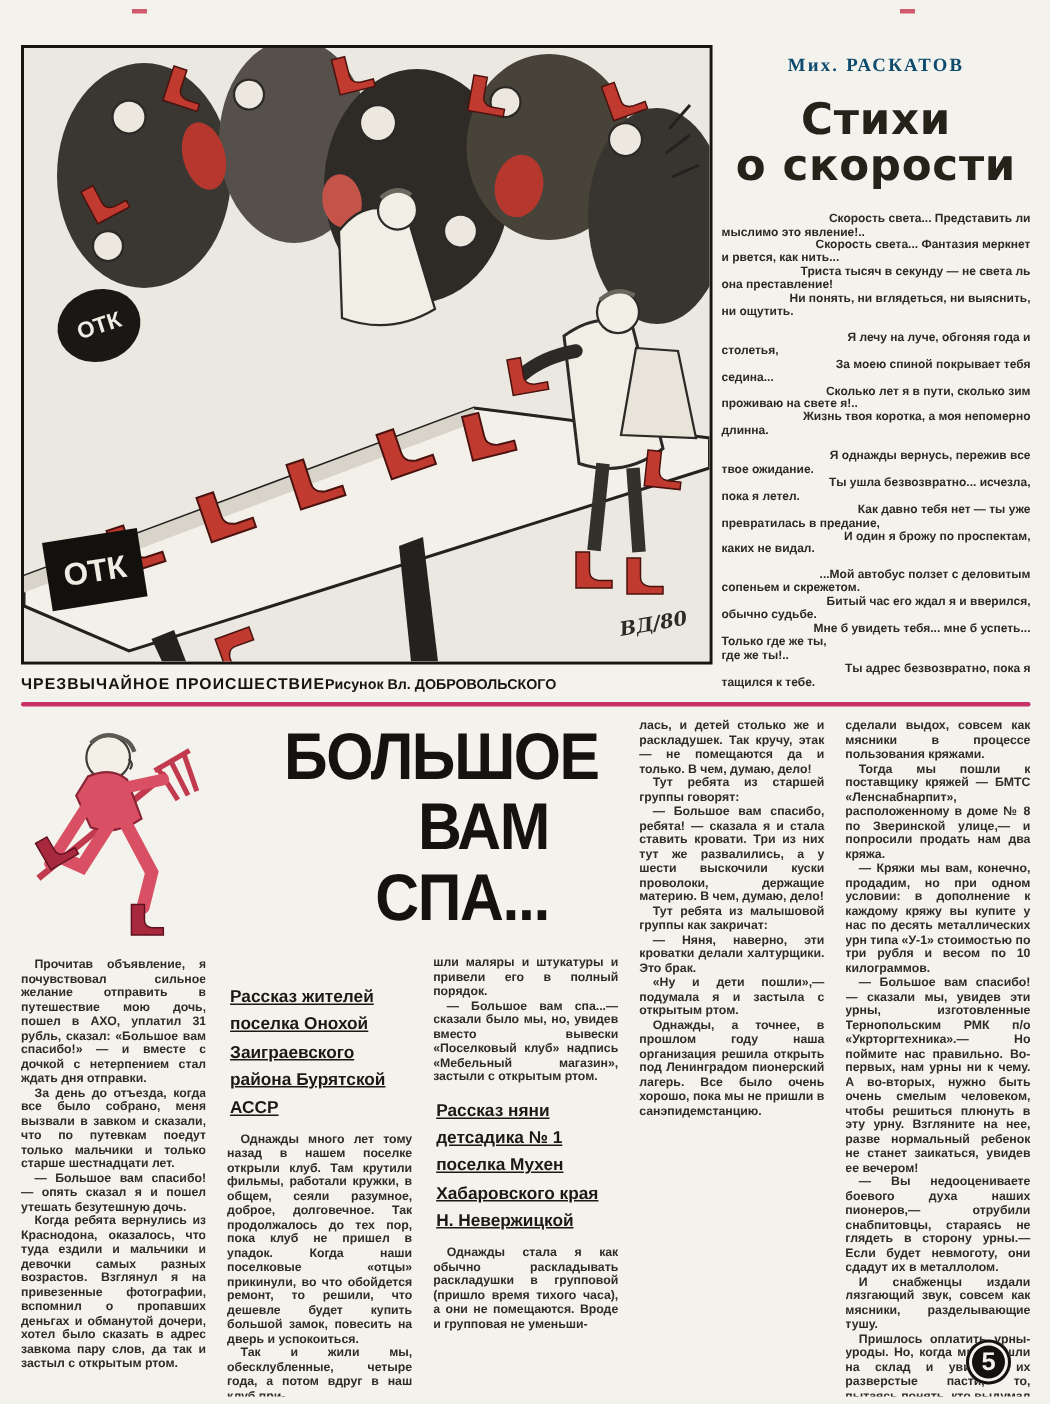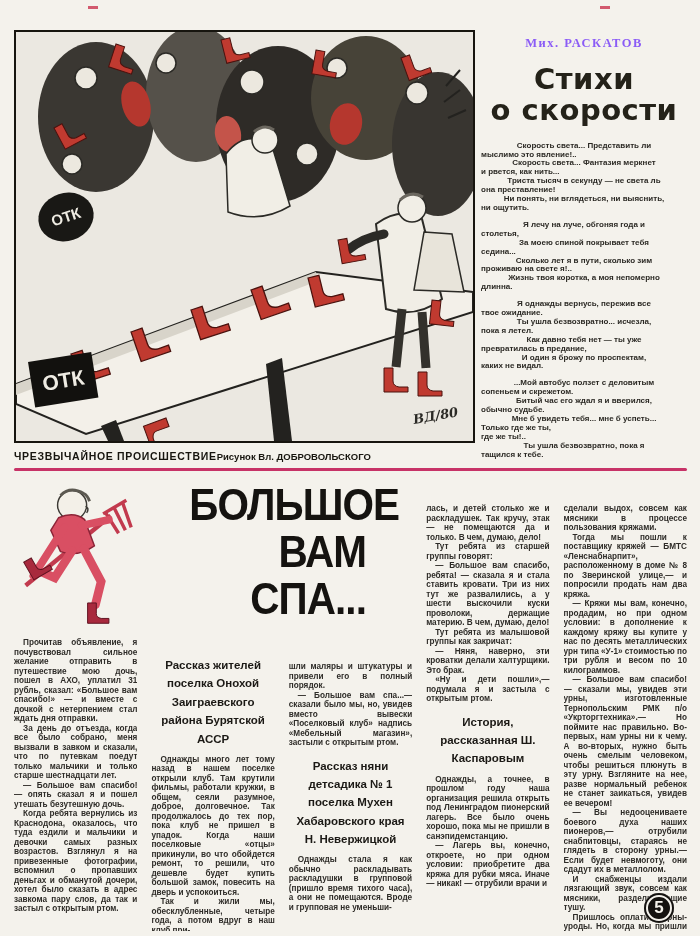--- a/index.html
+++ b/index.html
@@ -27,40 +27,40 @@
   }
   .caption-left { font-weight:bold; font-size:10.5px; letter-spacing:.7px; color:#17150f; }
   .caption-right { font-weight:bold; font-size:9.5px; color:#17150f; }
 
   .red-rule { position:absolute; left:14px; top:468px; width:673px; height:3px;
     background:#c73367; border-radius:2px; }
 
   
   .poem { position:absolute; left:481px; top:36px; width:206px; }
   .poem-author { text-align:center; font-family:"Liberation Serif", serif;
-    font-weight:bold; font-size:12.5px; letter-spacing:1.5px; color:#8b5cf6; }
+    font-weight:bold; font-size:12.5px; letter-spacing:1.5px; color:#0c4a6e; }
   .poem-title { text-align:center; font-family:"DejaVu Sans", sans-serif;
     font-weight:bold; font-size:29px; line-height:1.08; margin-top:13px;
     letter-spacing:.5px; color:#242219; }
   .poem-lines { margin-top:15px; font-size:8px; font-weight:bold;
     line-height:8.9px; color:#2b2924; }
-  .pline.l { text-align:center; }
+  .pline.l { text-align:right; }
   .pline.r { }
   .pline.gap { margin-top:8px; }
 
   
   .article { position:absolute; left:14px; top:479px; width:673px; height:452px; }
   .cols { display:flex; gap:14px; height:100%; }
   .col { width:123.4px; flex:0 0 123.4px; overflow:hidden;
     font-size:8.2px; font-weight:bold; line-height:9.5px;
     text-align:justify; color:#2e2c28; }
   .col .p  { text-indent:9px; }
-  .col .pc { text-indent:0;margin-top:25px; }
-  .col .h  { font-weight:bold; text-align:center; text-indent:0;
-    font-size:11.5px; line-height:1.6; margin:9px 2px 7px; color:#1b1915; }
+  .col .pc { text-indent:0; }
+  .col .h  { font-weight:bold; text-align:left; text-indent:0;
+    font-size:11.5px; line-height:1.6; margin:9px 2px 7px; color:#1b1915;text-decoration:underline; }
   .col-fig { width:123px; height:153px; margin-bottom:6px; }
   .col-fig svg { width:100%; height:100%; display:block; }
   .col2 { padding-top:168px; }
   .col3 { padding-top:158px; }
 
   .article-title {
     position:absolute; left:160px; top:2px; width:192px;
     text-align:right; font-weight:bold; font-size:44px; line-height:1.07;
     letter-spacing:-1px; color:#151310;
     transform:scaleX(.92); transform-origin:top right; white-space:nowrap;
@@ -237,21 +237,21 @@
       <div class="pline l">Битый час его ждал я и вверился,</div>
 
       <div class="pline r">обычно судьбе.</div>
 
       <div class="pline l">Мне б увидеть тебя... мне б успеть...</div>
 
       <div class="pline r">Только где же ты,</div>
 
       <div class="pline r">где же ты!..</div>
 
-      <div class="pline l">Ты ушла безвозвратно, пока я</div>
+      <div class="pline l">Ты адрес безвозвратно, пока я</div>
 
       <div class="pline r">тащился к тебе.</div>
 
   </div>
 </div>
 
 <div class="article">
   <div class="article-title">
     <div>БОЛЬШОЕ</div>
     <div>ВАМ</div>
@@ -331,25 +331,23 @@
 
 
           <div class="p">— Большое вам спасибо, ребята! — сказала я и стала ставить кровати. Три из них тут же развалились, а у шести выскочили куски проволоки, держащие материю. В чем, думаю, дело!</div>
 
           <div class="p">Тут ребята из малышовой группы как закричат:</div>
 
           <div class="p">— Няня, наверно, эти кроватки делали халтурщики. Это брак.</div>
 
           <div class="p">«Ну и дети пошли»,— подумала я и застыла с открытым ртом.</div>
 
-          <div class="h">История, рассказанная Ш. Каспаровым</div>
 
           <div class="p">Однажды, а точнее, в прошлом году наша организация решила открыть под Ленинградом пионерский лагерь. Все было очень хорошо, пока мы не пришли в санэпидемстанцию.</div>
 
-          <div class="p">— Лагерь вы, конечно, откроете, но при одном условии: приобретите два кряжа для рубки мяса. Иначе — никак! — отрубили врачи и</div>
 
       </div>
     </div>
 
     <div class="col col5">
       <div>
 
           <div class="pc">сделали выдох, совсем как мясники в процессе пользования кряжами.</div>
 
           <div class="p">Тогда мы пошли к поставщику кряжей — БМТС «Ленснабнарпит», расположенному в доме № 8 по Зверинской улице,— и попросили продать нам два кряжа.</div>

